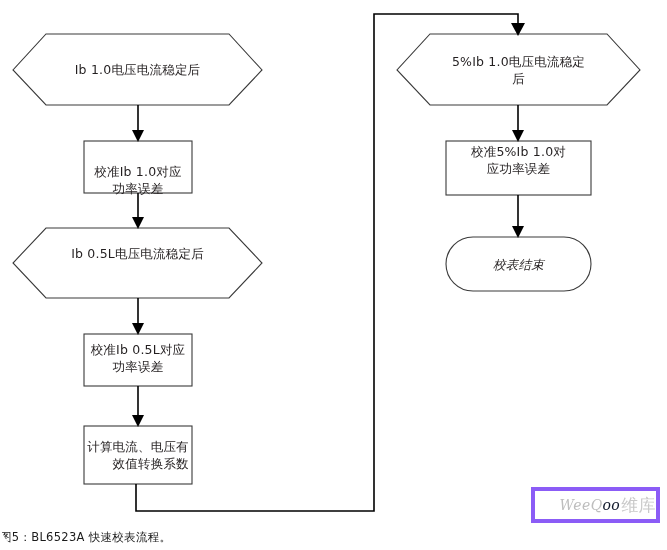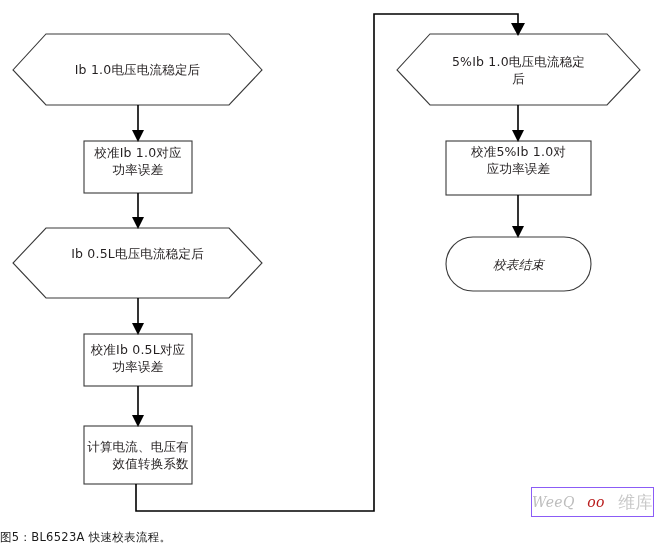--- a/index.html
+++ b/index.html
@@ -10,20 +10,21 @@
   }
   body {
     font-family: "DejaVu Sans", "Liberation Sans", sans-serif;
   }
   #canvas {
     position: relative;
     width: 667px;
     height: 550px;
     background: #ffffff;
     overflow: hidden;
+    border-radius: 28px;
   }
   #flow-svg {
     position: absolute;
     left: 0;
     top: 0;
     width: 667px;
     height: 550px;
   }
   .shape-outline {
     fill: #ffffff;
@@ -57,34 +58,34 @@
     position: absolute;
     left: 0;
     right: 0;
     color: #1b1b1b;
     font-family: "DejaVu Sans", "Liberation Sans", sans-serif;
     font-size: 11.5px;
     letter-spacing: 0.3px;
   }
   .watermark {
     position: absolute;
-    border: 1px solid #8b5cf6;
+    border: 4px solid #8b5cf6;
     background: rgba(255,255,255,0.72);
     display: flex;
     align-items: center;
-    justify-content: space-between;
+    justify-content: flex-end;
     font-family: "DejaVu Serif", "Liberation Serif", serif;
     font-style: italic;
     font-size: 14px;
     color: #bdbdbd;
     letter-spacing: 0.4px;
     user-select: none;
   }
   .watermark .wm-accent {
-    color: #b91c1c;
+    color: #0f172a;
     font-style: italic;
   }
   .watermark .wm-cn {
     font-style: normal;
     font-family: "DejaVu Sans", "Liberation Sans", sans-serif;
     color: #c9c9c9;
     margin-left: 1px;
     font-size: 17px;
   }
 </style>
@@ -129,21 +130,21 @@
     <line class="connector" x1="518" y1="105" x2="518" y2="134"></line>
     <polygon class="arrow-head" points="518,142 512,130 524,130"></polygon>
 
     <line class="connector" x1="518" y1="195" x2="518" y2="230"></line>
     <polygon class="arrow-head" points="518,238 512,226 524,226"></polygon>
 
   </svg>
 
   <div class="node-label" style="left:13px; top:34px; width:249px; height:71px;">Ib 1.0电压电流稳定后</div>
 
-  <div class="node-label" style="left:84px; top:129px; width:108px; height:64px;">校准Ib 1.0对应
+  <div class="node-label" style="left:84px; top:148px; width:108px; height:64px;">校准Ib 1.0对应
 功率误差</div>
 
   <div class="node-label" style="left:13px; top:228px; width:249px; height:50px;">Ib 0.5L电压电流稳定后</div>
 
   <div class="node-label" style="left:84px; top:334px; width:108px; height:48px;">校准Ib 0.5L对应
 功率误差</div>
 
   <div class="node-label" style="left:84px; top:426px; width:108px; height:58px;text-align:right;">计算电流、电压有
 效值转换系数</div>
 

